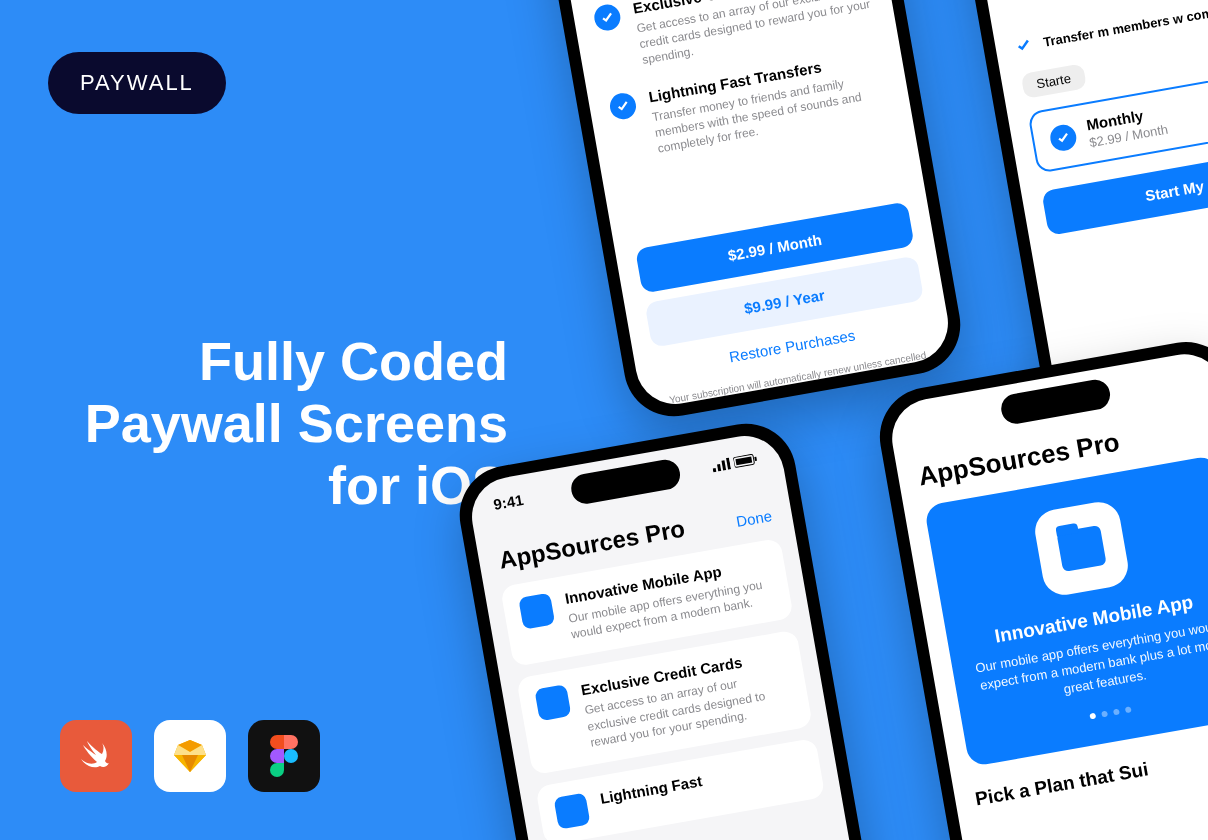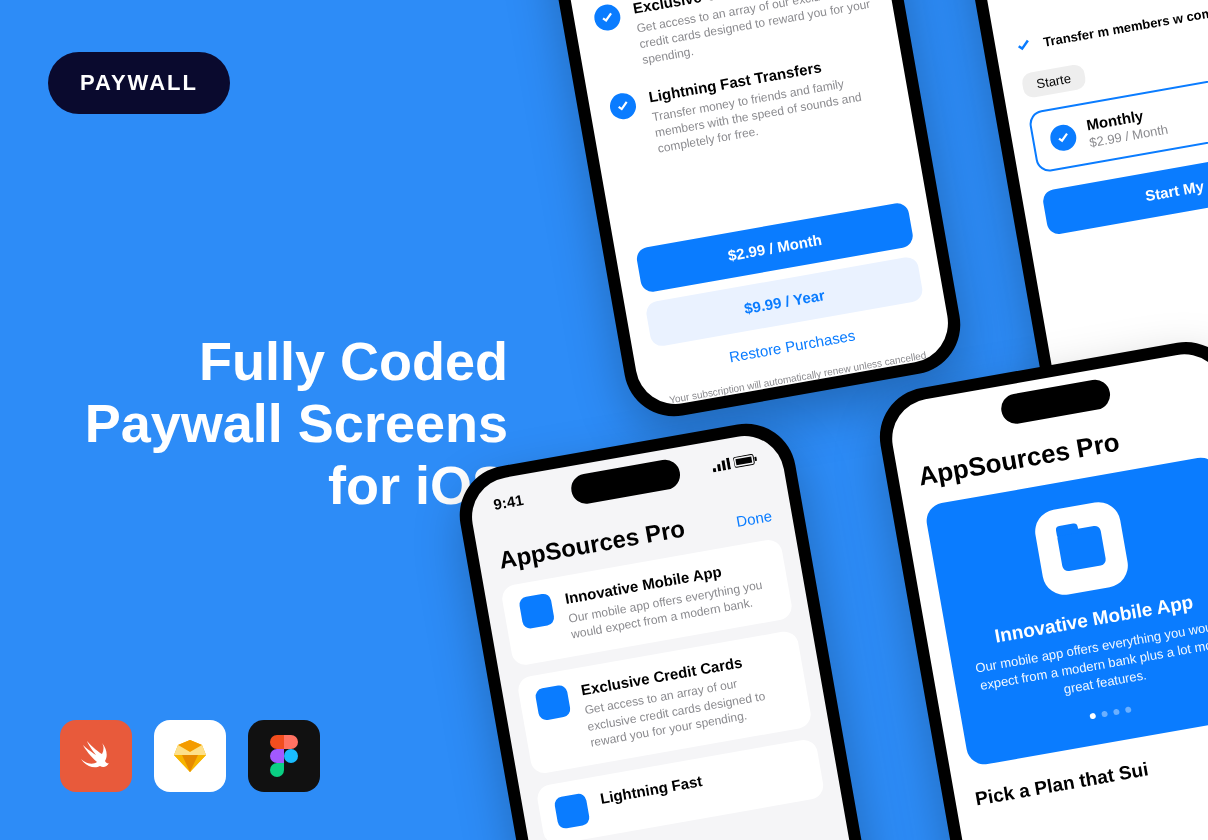--- a/index.html
+++ b/index.html
@@ -12,21 +12,21 @@
   position: relative;
 }
 
 
 .badge {
   position: absolute;
   top: 52px;
   left: 48px;
   background: #0a0a2e;
   color: #fff;
-  font-weight: 700;
+  font-weight: 400;
   font-size: 22px;
   letter-spacing: 2px;
   padding: 18px 32px;
   border-radius: 34px;
 }
 .headline {
   position: absolute;
   top: 330px;
   left: 48px;
   color: #fff;

